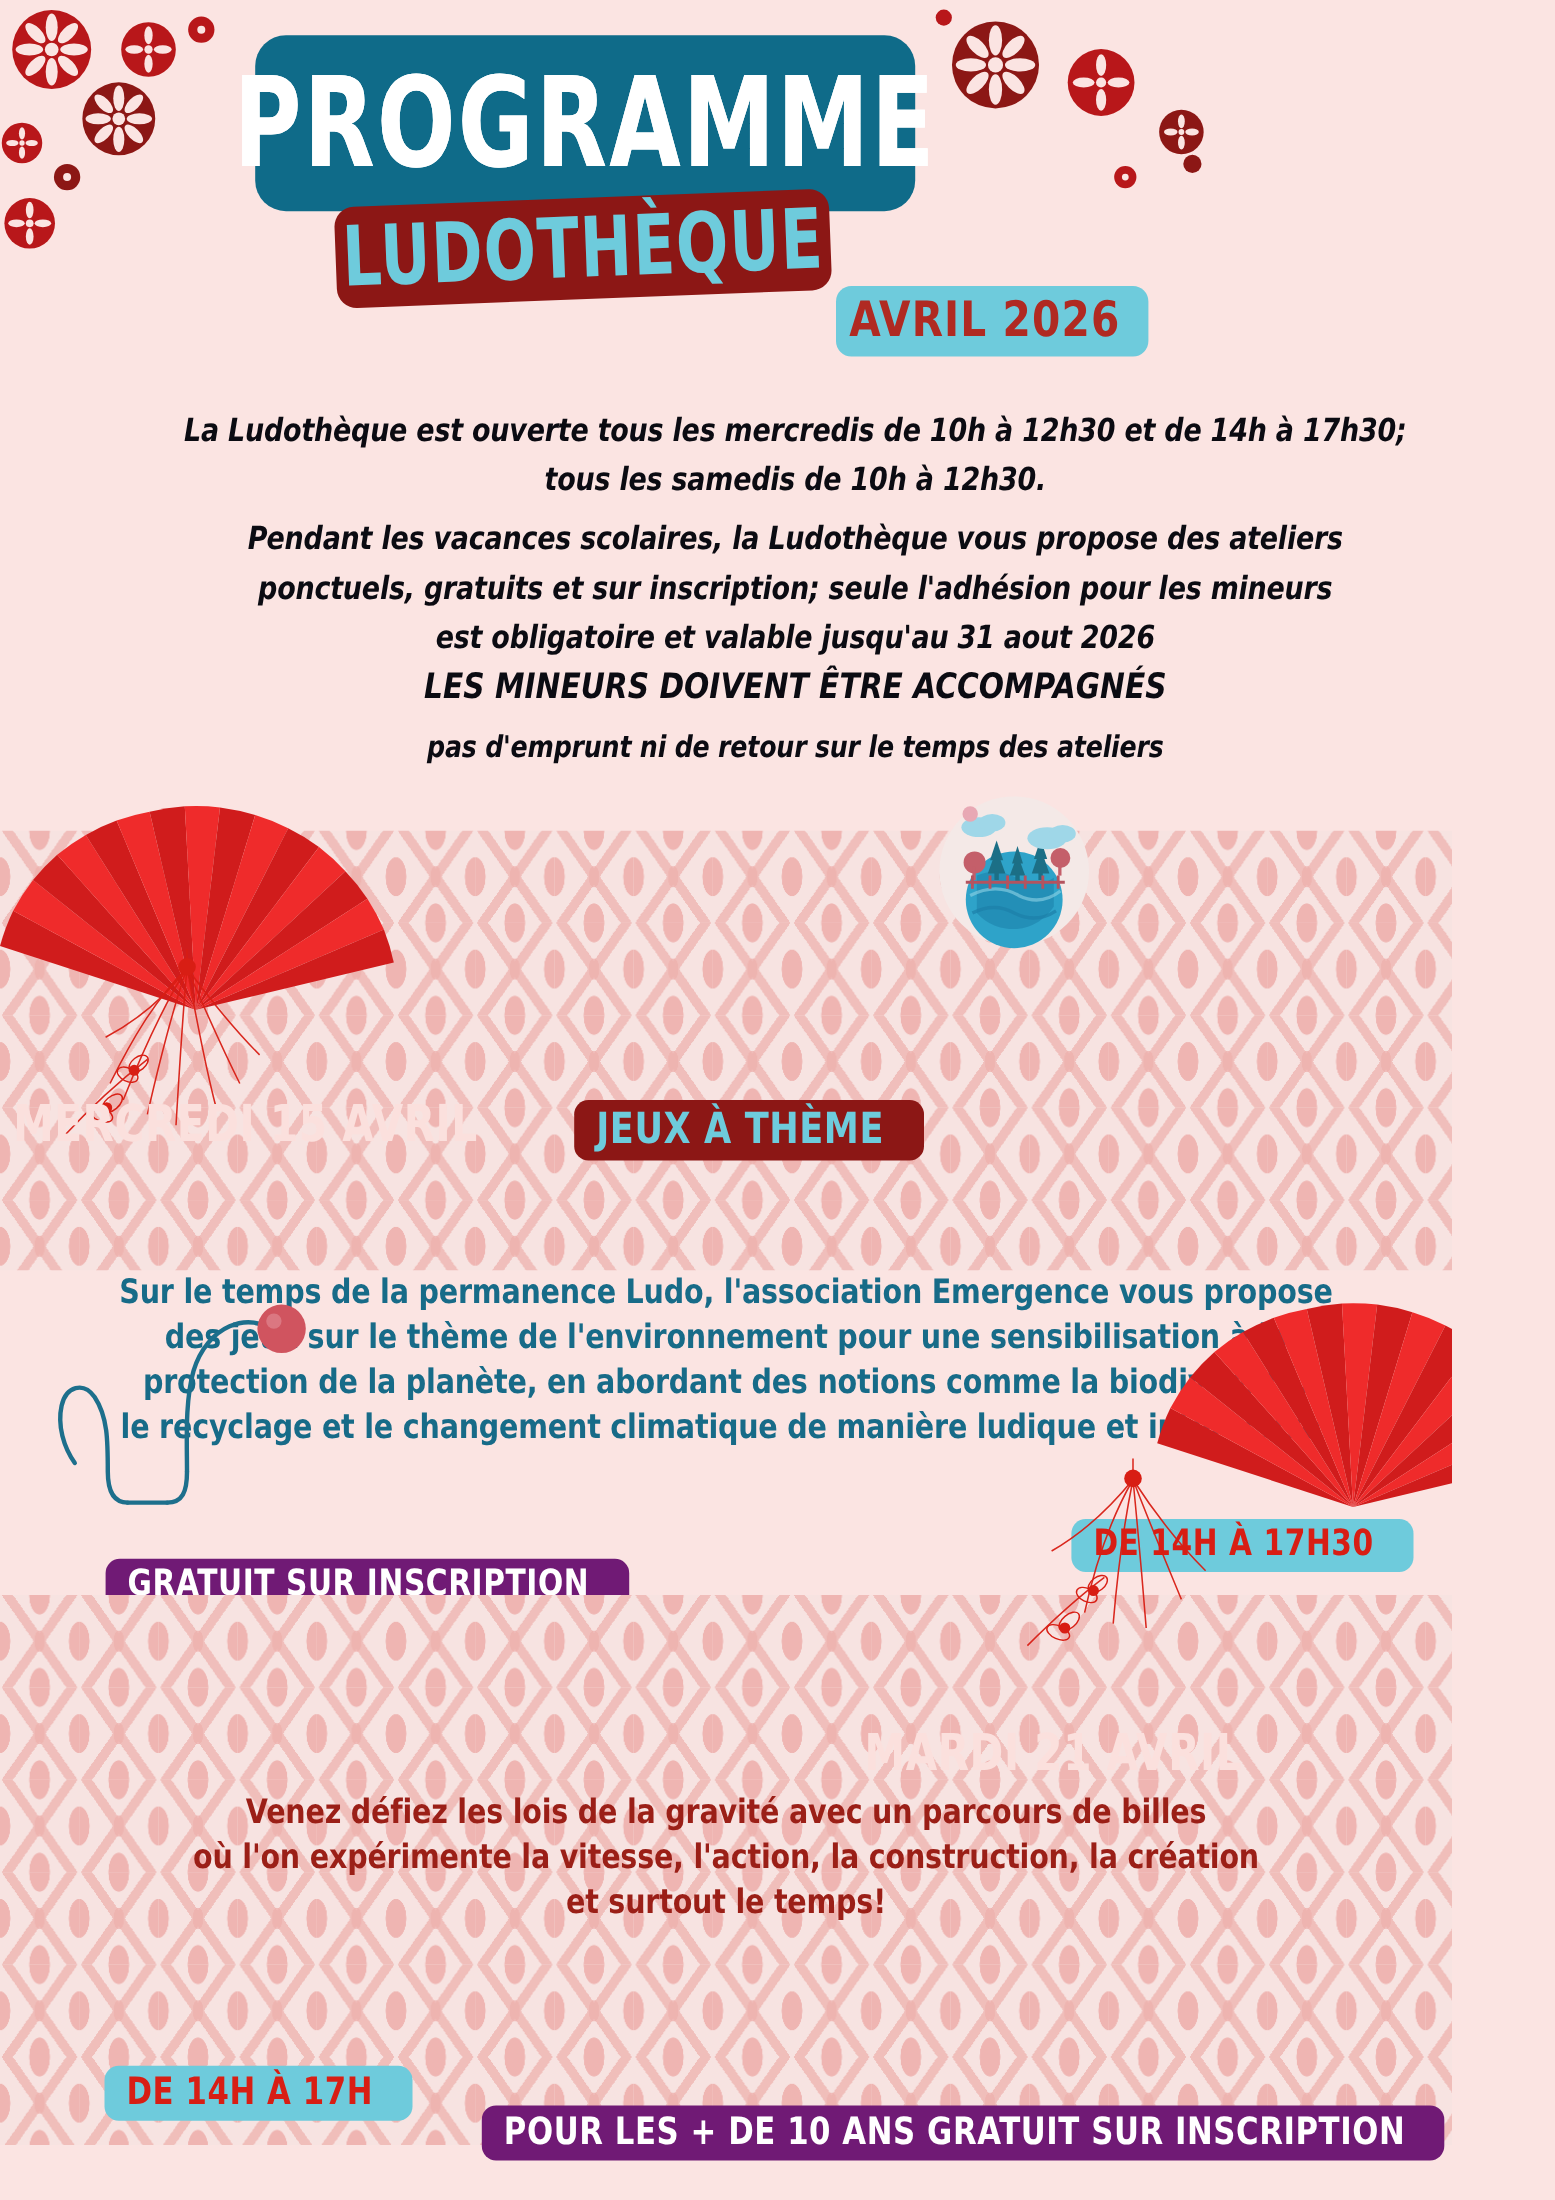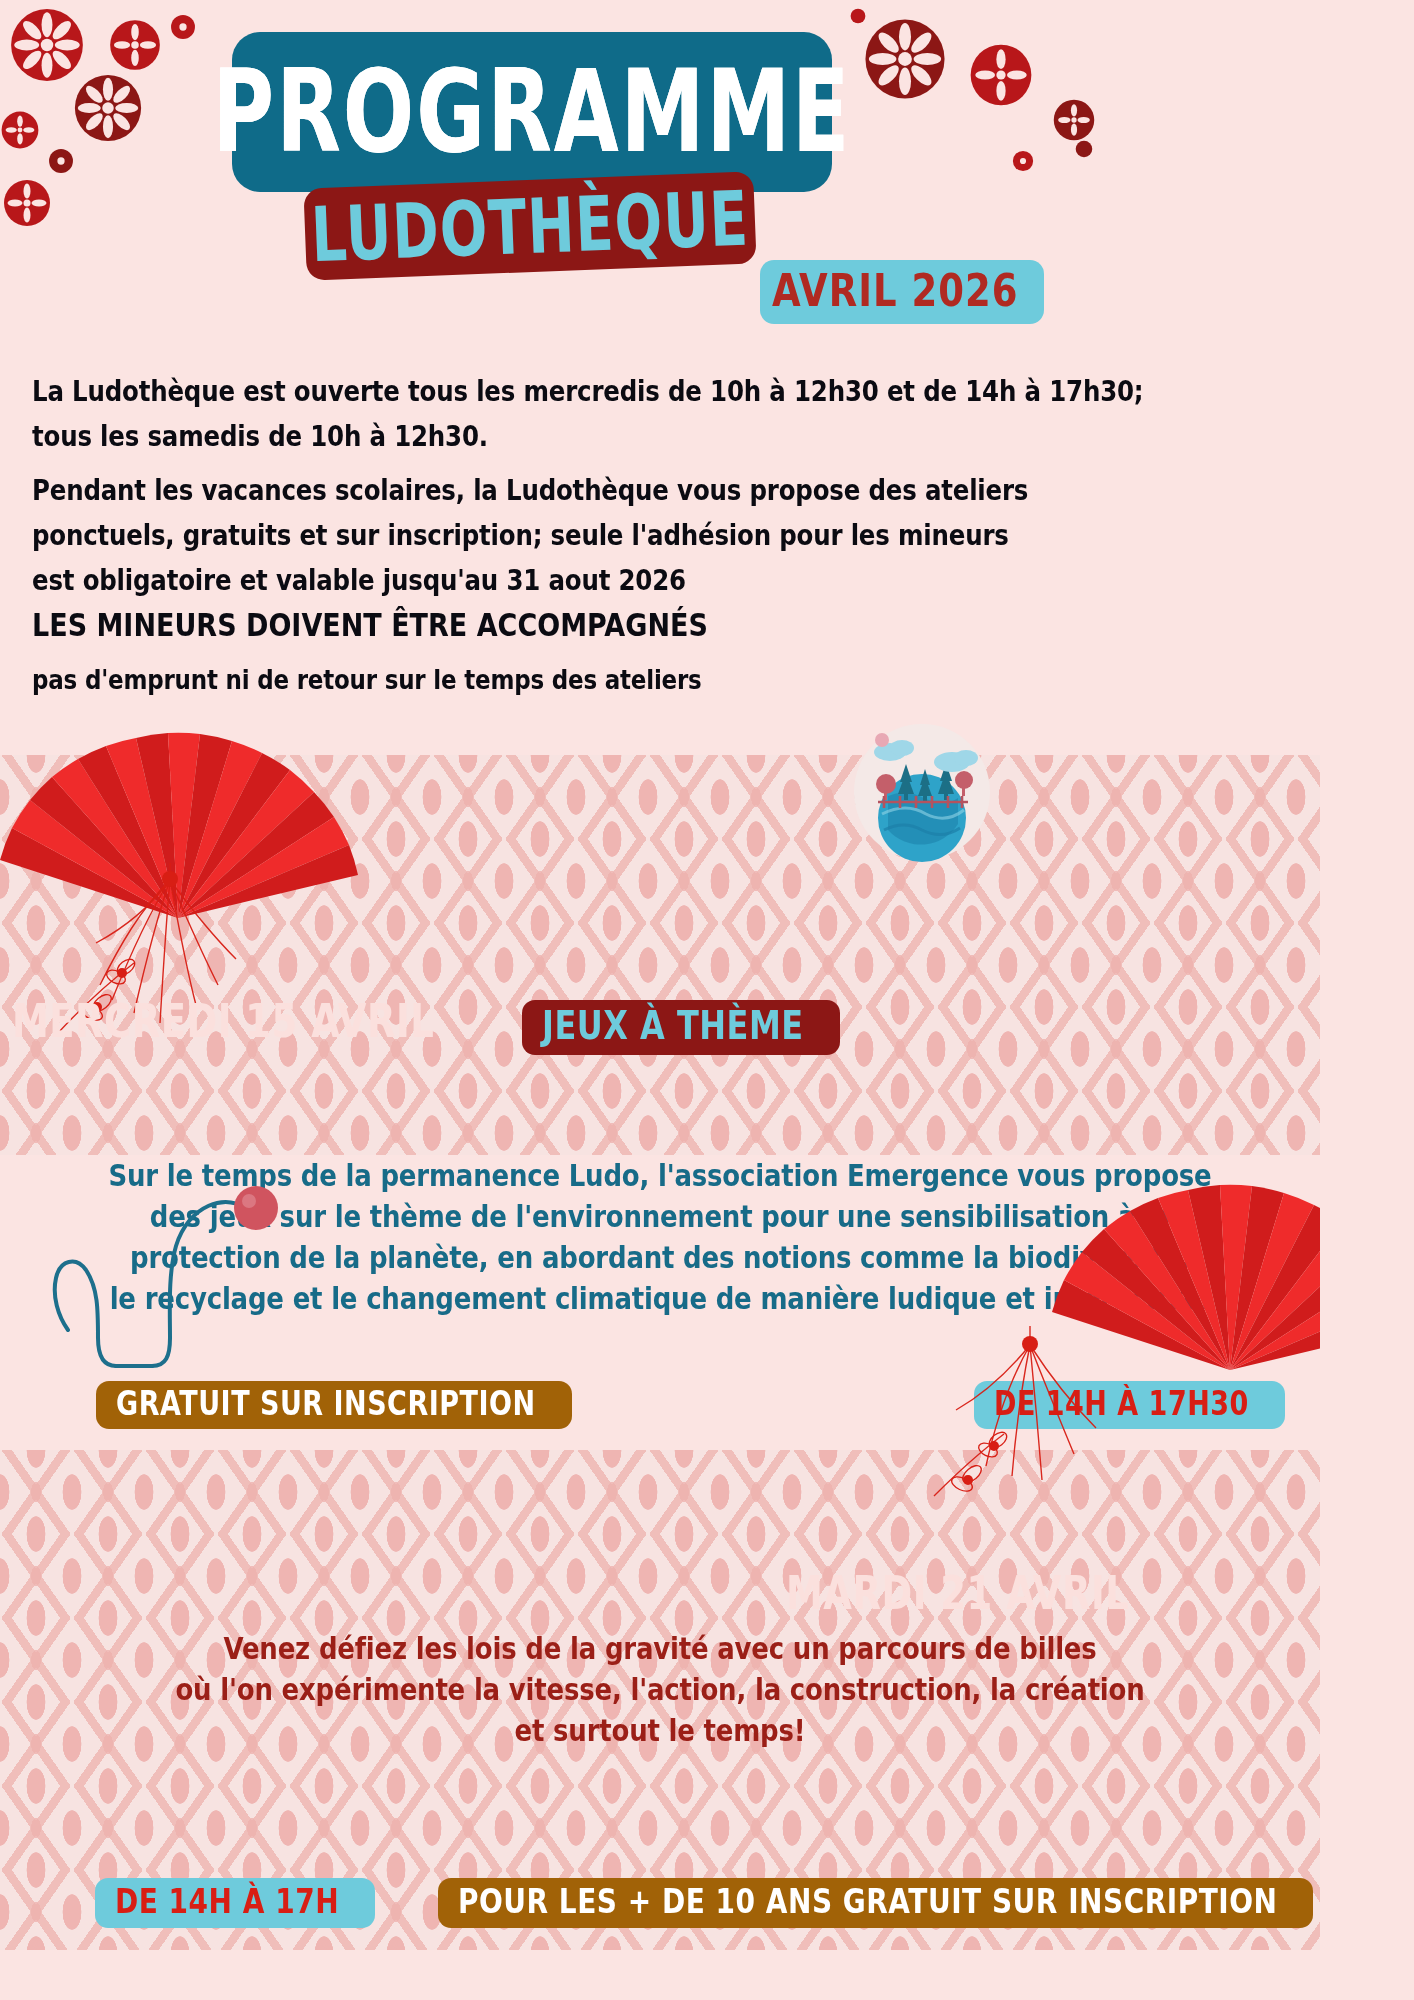--- a/index.html
+++ b/index.html
@@ -47,21 +47,21 @@
     position:absolute; left:760px; top:260px;
     background:#6ecbdc; border-radius:14px;
     padding:9px 26px 12px 12px;
   }
   .month-text {
     color:#b02a22; font-size:37px; font-weight:bold; letter-spacing:1px;
     font-family:"DejaVu Sans", sans-serif; transform:scaleY(1.2); display:block;
   }
 
   
-  .intro { position:absolute; left:32px; top:368px; width:1334px; text-align:left; }
+  .intro { position:absolute; left:56px; top:368px; width:1334px; text-align:center;font-style:italic; }
   .intro p {
     color:#0b0b12;
     font-family:"DejaVu Sans", sans-serif;
     font-weight:bold;
     font-size:24.5px;
     line-height:45px;
     transform:scaleY(1.18);
     letter-spacing:-0.2px;
   }
   .intro p.caps { font-size:27px; letter-spacing:0px; }
@@ -103,21 +103,21 @@
     position:absolute; border-radius:13px;
     display:flex; align-items:center; justify-content:center;
     padding:7px 36px 10px 20px;
     white-space:nowrap;
   }
   .badge span {
     font-family:"DejaVu Sans", sans-serif; font-weight:bold;
     transform:scaleY(1.22); display:block; letter-spacing:0.5px;
   }
   .b-darkred { background:#8c1715; }
-  .b-teal { background:#a16207; }
+  .b-teal { background:#701a75;margin-top:36px; }
   .b-lightblue { background:#6ecbdc; }
   .t-lightblue { color:#6ecbdc; }
   .t-white { color:#ffffff; }
   .t-red { color:#d81e14; }
 
   .daylabel {
     position:absolute; white-space:nowrap;
   }
   .daylabel span {
     font-family:"DejaVu Sans", sans-serif; font-weight:bold;

